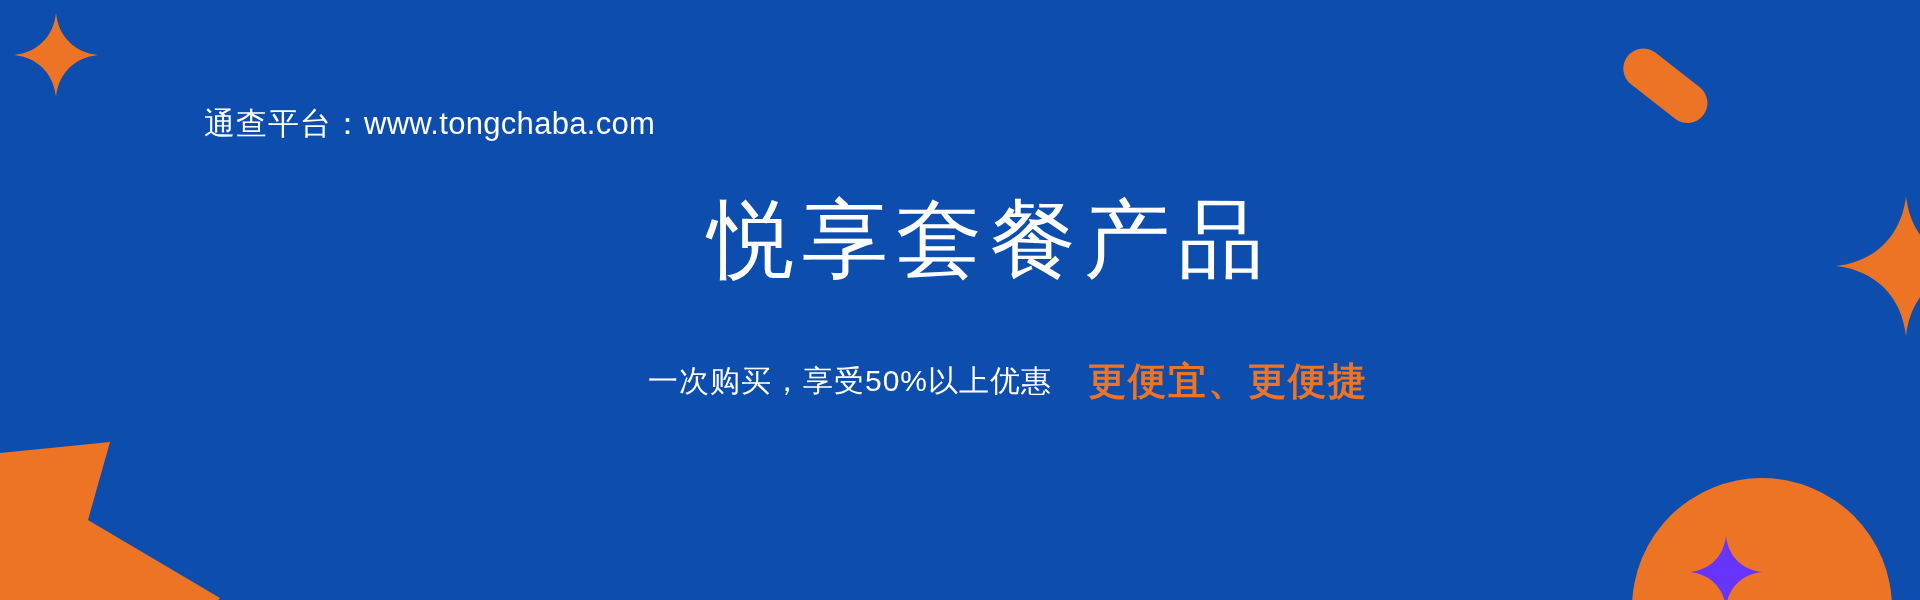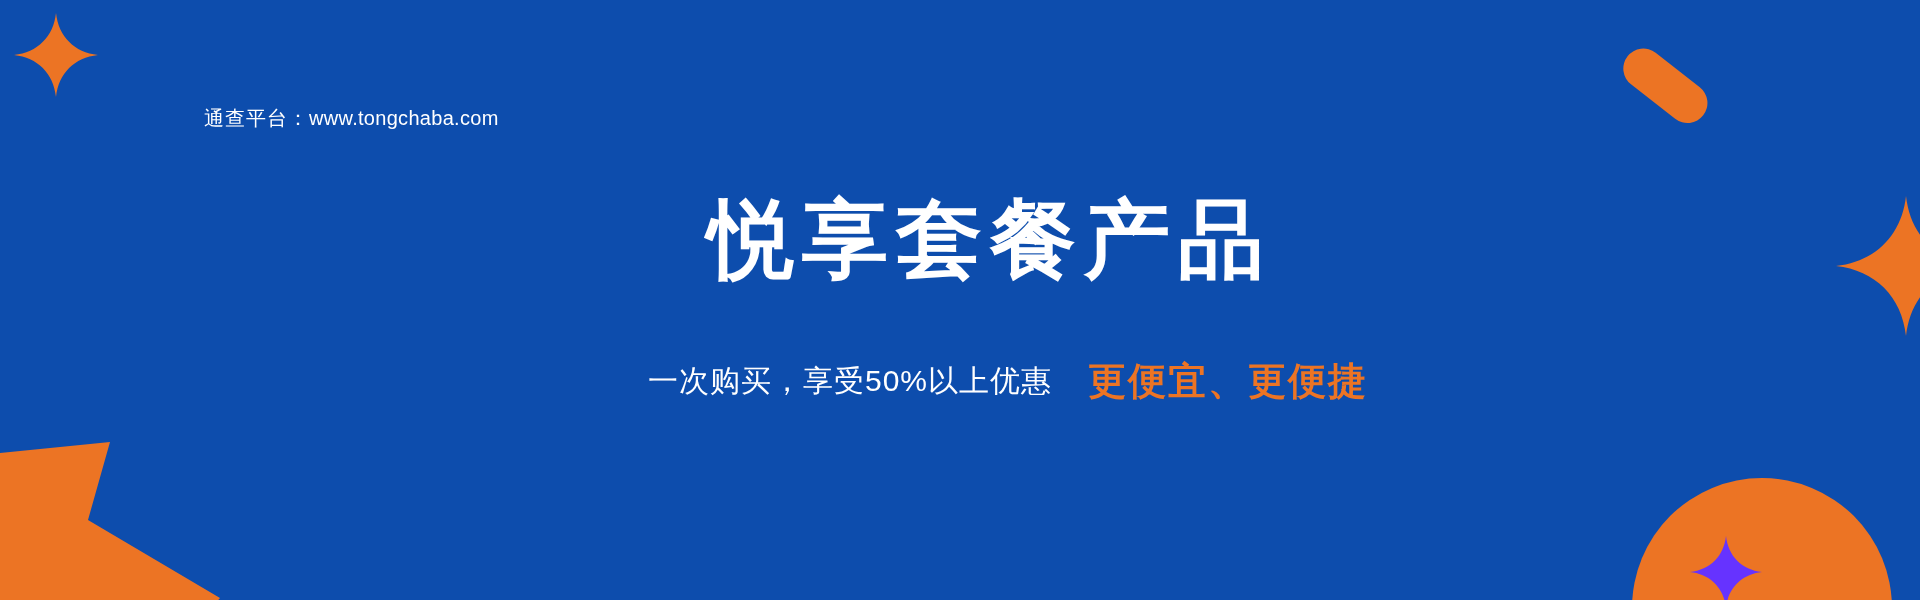--- a/index.html
+++ b/index.html
@@ -43,37 +43,37 @@
   .content {
     position: absolute;
     inset: 0;
   }
 
   .url-line {
     position: absolute;
     left: 204px;
     top: 108px;
     color: #ffffff;
-    font-size: 20px;
+    font-size: 31px;
     line-height: 1;
     letter-spacing: 0.5px;
     white-space: nowrap;
   }
   .url-line .url-label { letter-spacing: 1px; }
   .url-line .url-value { letter-spacing: 0.3px; }
 
   .headline {
     position: absolute;
     left: 0;
     right: 0;
     top: 196px;
     text-align: center;
     color: #ffffff;
     font-size: 86px;
-    font-weight: 700;
+    font-weight: 400;
     letter-spacing: 8px;
     line-height: 1;
     white-space: nowrap;
     padding-left: 60px;
   }
 
   .subline {
     position: absolute;
     left: 0;
     right: 0;

